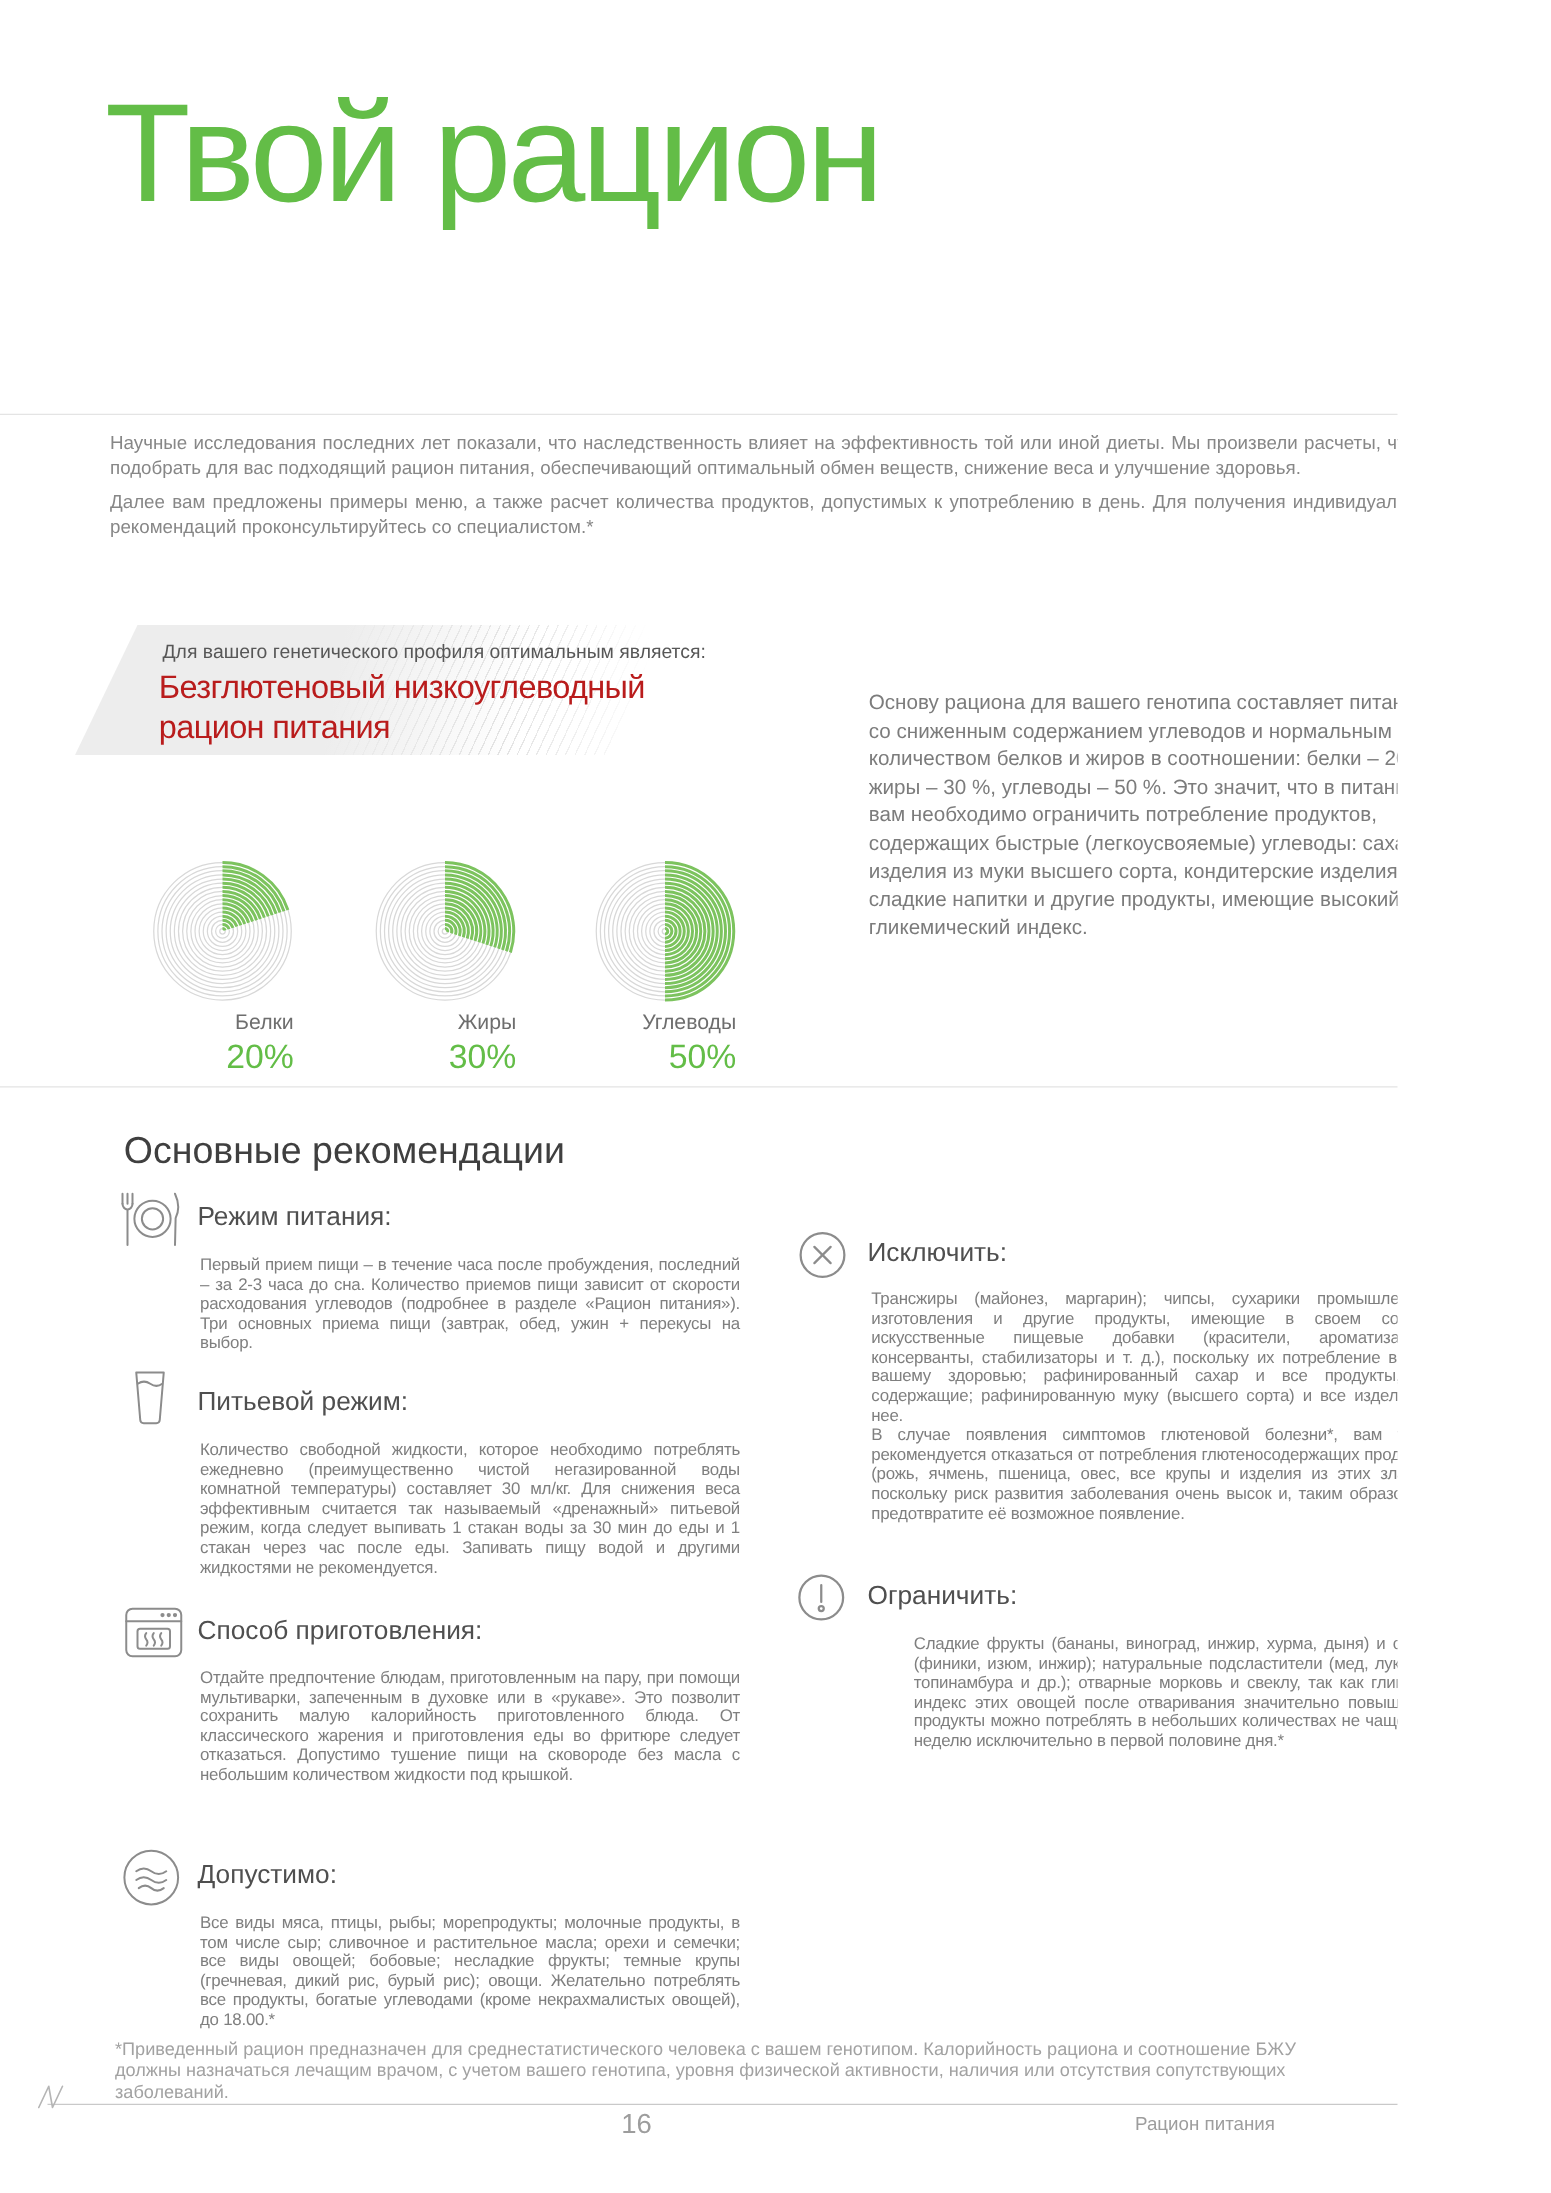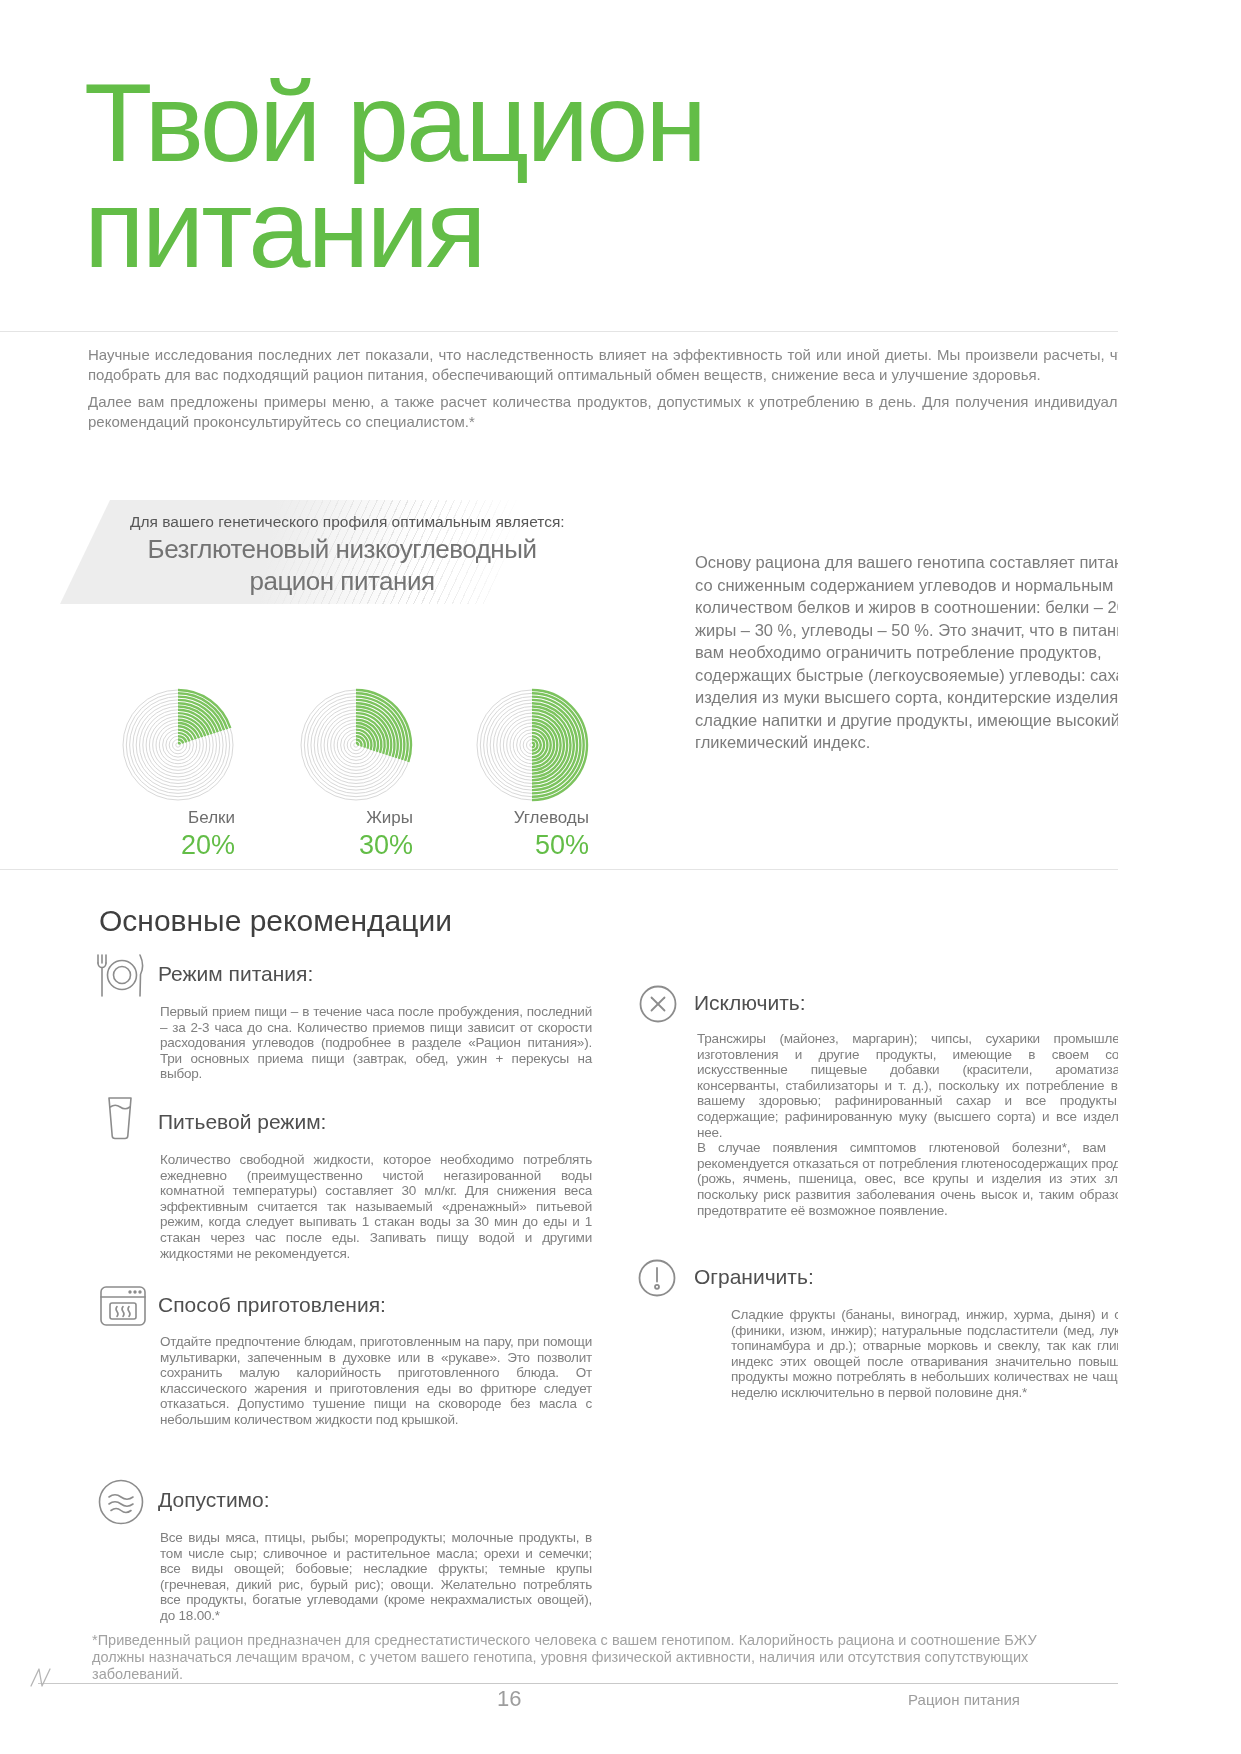--- a/index.html
+++ b/index.html
@@ -13,21 +13,21 @@
   
   .pbox{left:60px;top:500px;width:474px;height:104px;
         -webkit-clip-path:polygon(50px 0,100% 0,424px 100%,0 100%);
         clip-path:polygon(50px 0,100% 0,424px 100%,0 100%);
         background:
           linear-gradient(to right, rgba(255,255,255,0) 72%, #ffffff 97%),
           linear-gradient(100deg, #ededed 44%, rgba(237,237,237,0) 76%),
           repeating-linear-gradient(115deg, #e2e2e2 0 1px, rgba(255,255,255,0) 1px 7px);}
   .pbox-label{left:130px;top:513px;font-size:15.5px;color:#575757;}
   .pbox-title{left:127px;top:533px;width:430px;font-size:26px;line-height:1.24;
-              letter-spacing:-0.5px;color:#737373;text-align:center;}
+              letter-spacing:-0.5px;color:#b91c1c;}
   .desc{left:695px;top:551px;width:465px;font-size:16.5px;line-height:22.5px;color:#7c7c7c;}
   .desc p{margin:0 0 14px 0;}
   .pie-block{top:688px;width:114px;text-align:right;}
   .pie{width:114px;height:114px;}
   .pie-name{margin-top:6px;font-size:17px;color:#6e6e6e;}
   .pie-value{margin-top:2px;font-size:27px;color:#63bd47;}
   .rec-heading{left:99px;top:904px;font-size:30px;color:#3f3f3f;}
   .sec-head{font-size:21px;color:#4f4f4f;}
   .sec-body{font-size:13.5px;line-height:15.6px;color:#7f7f7f;text-align:justify;letter-spacing:-0.2px;}
   .sec-body p{margin:0;}
@@ -37,21 +37,20 @@
   .page-number{left:497px;top:1686px;width:120px;text-align:left;font-size:22px;color:#9d9d9d;}
   .footer-section{right:98px;top:1691px;font-size:15px;color:#9d9d9d;margin-left:23px;}
 </style>
 </head>
 <body>
 
 <div class="page">
 
   <div class="abs page-title">
     <div>Твой рацион</div>
-    <div>питания</div>
   </div>
 
   <div class="abs hrule" style="top:331px"></div>
 
   <div class="abs intro" style="top:345px">Научные исследования последних лет показали, что наследственность влияет на эффективность той или иной диеты. Мы произвели расчеты, чтобы подобрать для вас подходящий рацион питания, обеспечивающий оптимальный обмен веществ, снижение веса и улучшение здоровья.</div>
   <div class="abs intro" style="top:392px">Далее вам предложены примеры меню, а также расчет количества продуктов, допустимых к употреблению в день. Для получения индивидуальных рекомендаций проконсультируйтесь со специалистом.*</div>
 
   <div class="abs pbox"></div>
   <div class="abs pbox-label">Для вашего генетического профиля оптимальным является:</div>
   <div class="abs pbox-title">Безглютеновый низкоуглеводный рацион питания</div>

